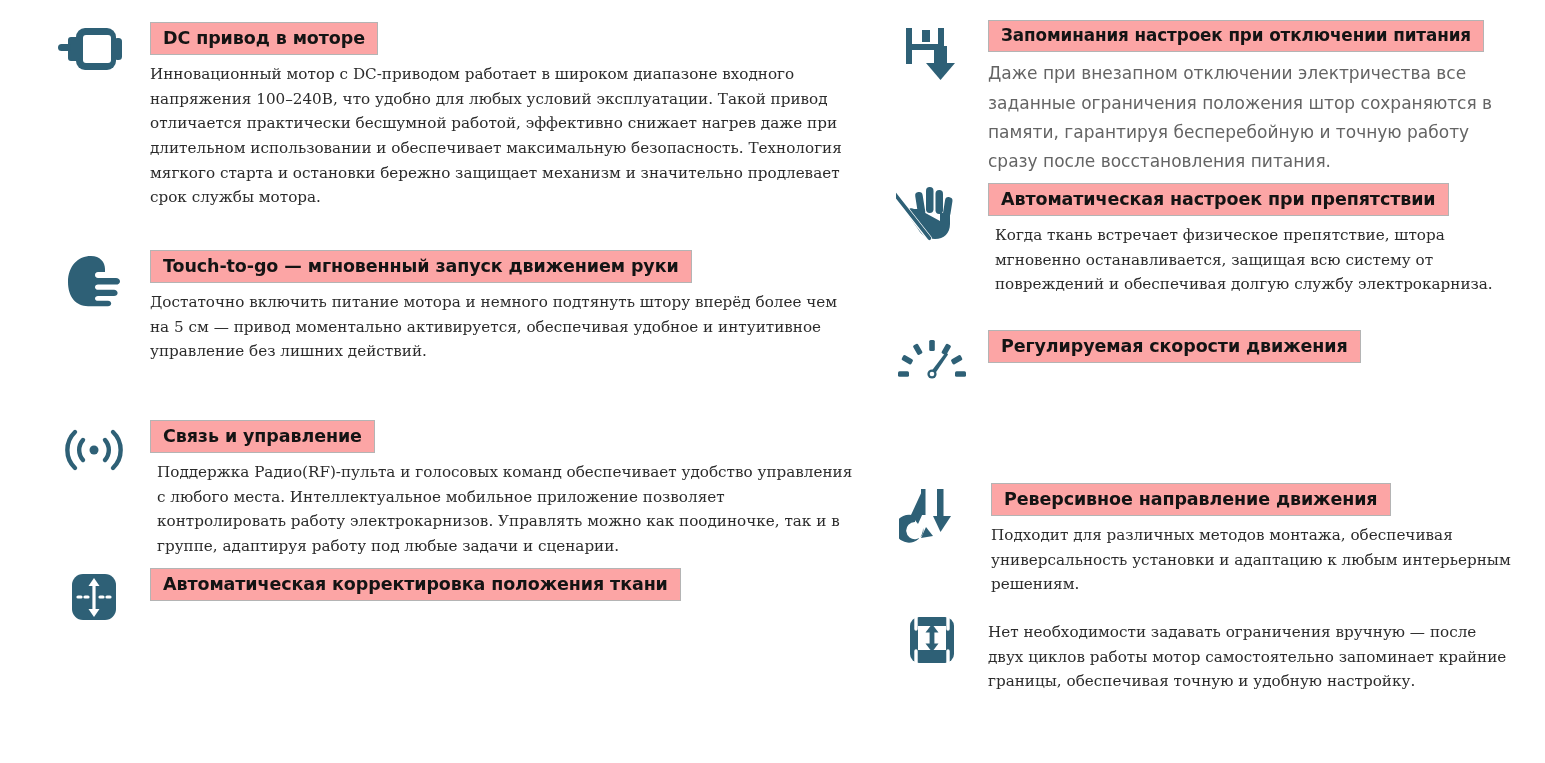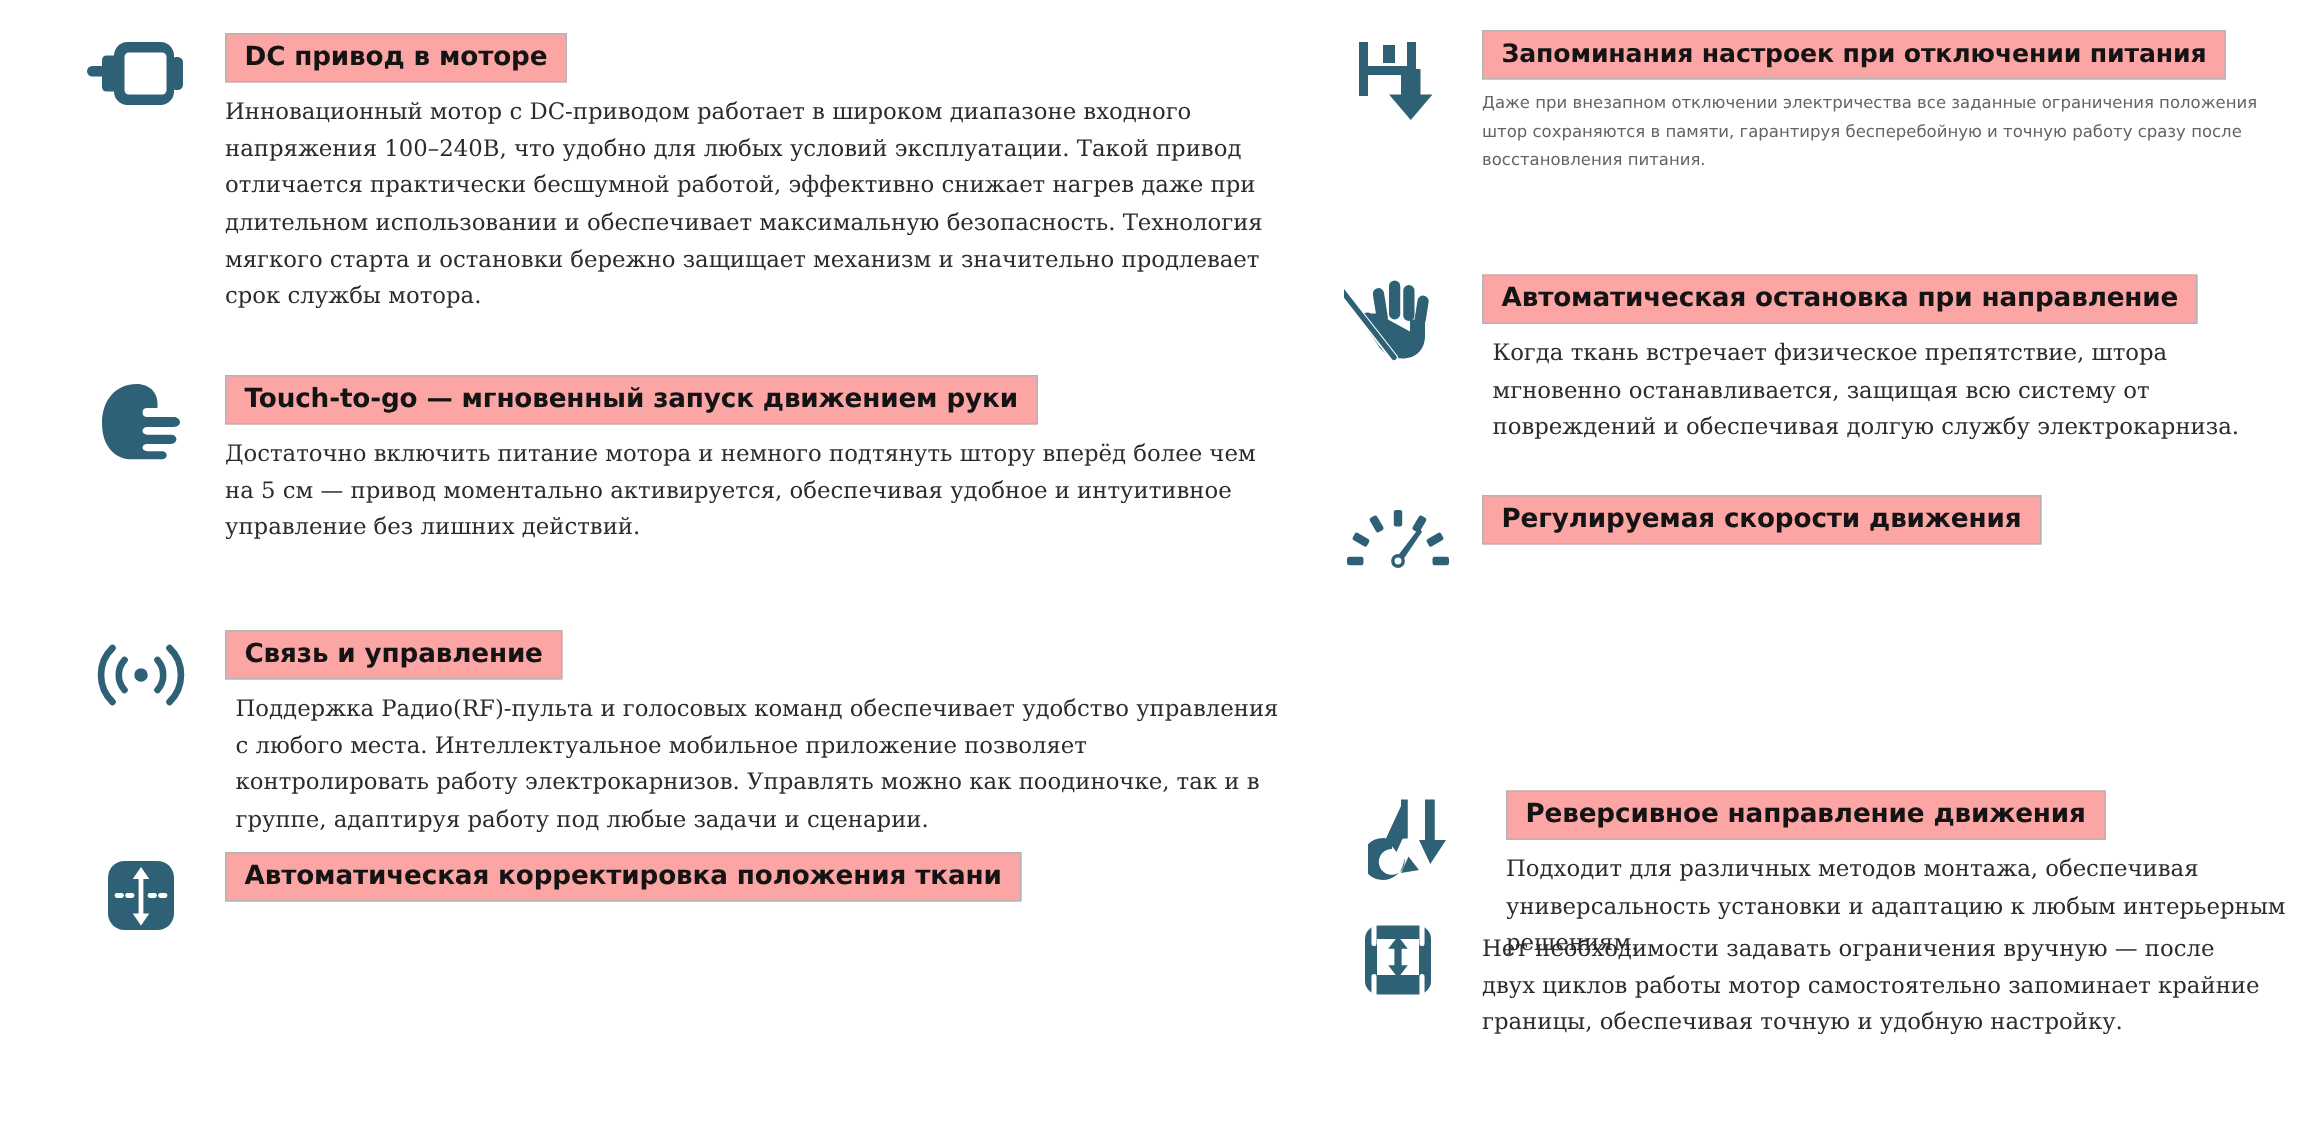--- a/index.html
+++ b/index.html
@@ -43,36 +43,36 @@
   .desc{
     font-family:"DejaVu Serif","Liberation Serif",serif;
     font-size:15.2px;
     line-height:1.62;
     color:#2b2b2b;
     margin:7px 0 0 0;
   }
   .desc.sans{
     font-family:"DejaVu Sans","Liberation Sans",sans-serif;
     color:#646464;
-    font-size:11px;
+    font-size:17px;
     line-height:1.72;
   }
   .desc.indent{padding-left:7px;}
 
   
   #lf0{position:absolute;top:22px;left:0;width:800px;}
   #lf1{position:absolute;top:250px;left:0;width:800px;}
   #lf2{position:absolute;top:420px;left:0;width:800px;}
   #lf3{position:absolute;top:568px;left:0;width:800px;}
 
   
   #rf0{position:absolute;top:20px;left:0;width:620px;}
   #rf1{position:absolute;top:183px;left:0;width:620px;}
   #rf2{position:absolute;top:330px;left:0;width:620px;}
-  #rf3{position:absolute;top:483px;left:16px;width:620px;margin-top:44px;}
+  #rf3{position:absolute;top:483px;left:3px;width:620px;}
   #rf4{position:absolute;top:613px;left:0;width:620px;}
 
   #lf0 .heading-box span{font-size:17.5px;}
   #lf1 .heading-box span{font-size:17.5px;}
   #rf0 .heading-box span{font-size:16.8px;}
 </style>
 </head>
 <body>
 
 <div class="page">
@@ -196,21 +196,21 @@
             <rect x="20.5" y="9" width="7.5" height="24" rx="3.7" transform="rotate(-9 24 21)"></rect>
             <rect x="48" y="14" width="7.5" height="20" rx="3.7" transform="rotate(9 51.7 24)"></rect>
             <path d="M18 26 C14 24 10 27 12 32 L22 46 C26 53 32 56 39 56 C48 56 54 50 54 41 L54 30 L44 30 L44 38 L22 26 Z"></path>
             <rect x="13" y="2" width="5.5" height="62" rx="2.7" transform="rotate(-38 16 33)" fill="#ffffff"></rect>
             <rect x="14.2" y="3" width="3.6" height="60" rx="1.8" transform="rotate(-38 16 33)" fill="#2e6076"></rect>
           </g>
         </svg>
       </div>
       <div class="body-col">
         <div class="heading-box">
-          <span>Автоматическая остановка при направление</span>
+          <span>Автоматическая настроек при препятствии</span>
         </div>
         <p class="desc indent">Когда ткань встречает физическое препятствие, штора мгновенно останавливается, защищая всю систему от повреждений и обеспечивая долгую службу электрокарниза.</p>
       </div>
     </div>
 
     <div class="feature" id="rf2">
       <div class="icon-wrap">
         <svg width="72" height="58" viewBox="0 0 72 58">
           <g fill="#2e6076">
             <g transform="translate(36,44)">

